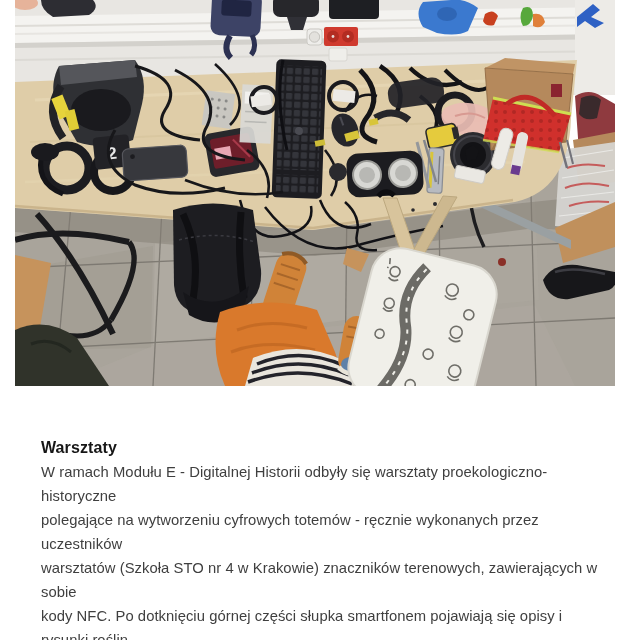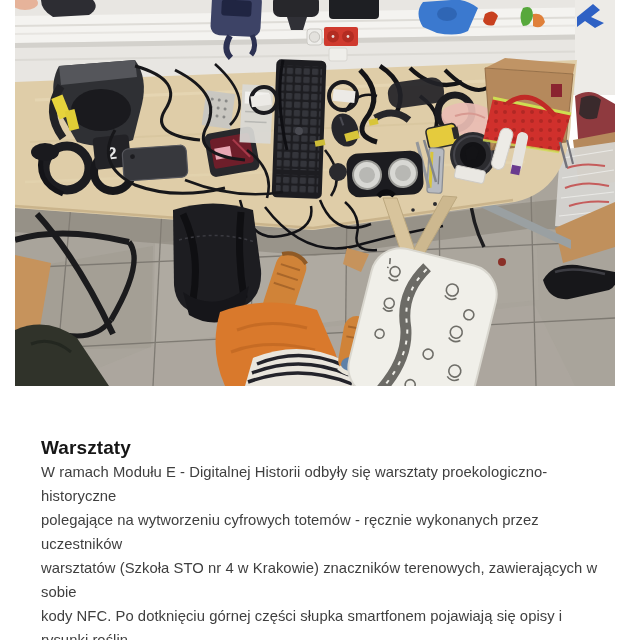--- a/index.html
+++ b/index.html
@@ -9,21 +9,21 @@
   }
   .photo{
     position:absolute;left:15px;top:0;width:600px;height:386px;margin:0;
     overflow:hidden;
   }
   .photo svg{display:block;width:600px;height:386px;}
   .article{
     position:absolute;left:41px;top:436px;width:566px;color:#3d3d3d;
   }
   .article h2{
-    margin:0;font-size:19px;line-height:24px;font-weight:bold;color:#161616;
+    margin:0;font-size:16px;line-height:24px;font-weight:bold;color:#161616;
     letter-spacing:.1px;
   }
   .article p{
     margin:0;font-size:14.8px;line-height:24px;white-space:pre-line;
     letter-spacing:.05px;color:#3f3f3f;
   }
   svg text{font-family:"Liberation Sans",sans-serif;}
 </style>
 </head>
 <body>

